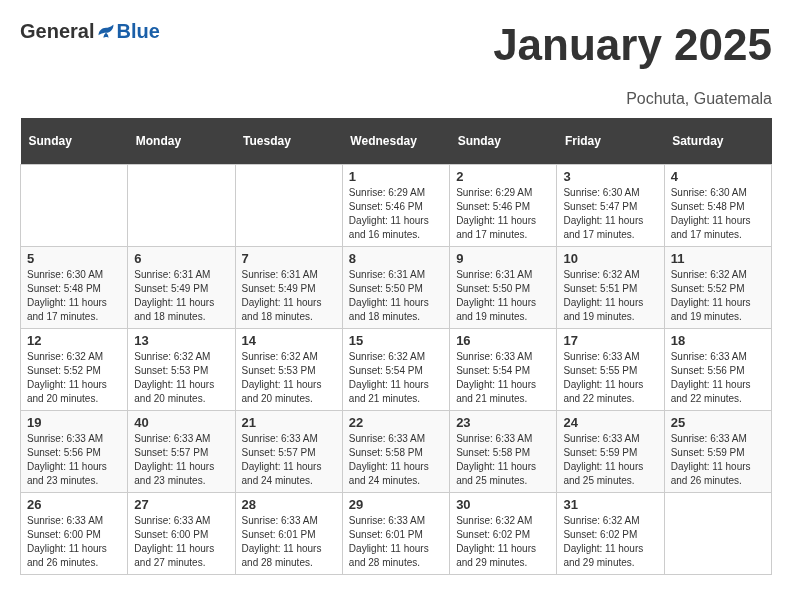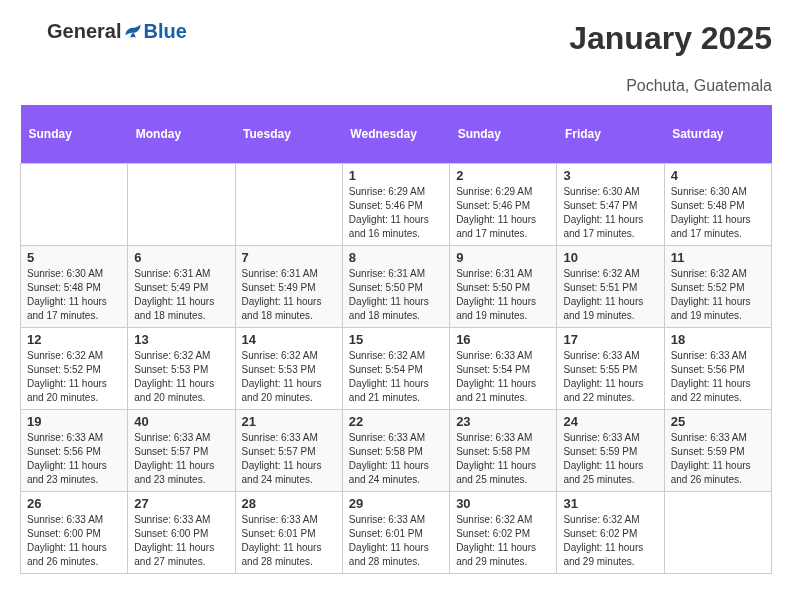--- a/index.html
+++ b/index.html
@@ -22,55 +22,54 @@
       align-items: flex-start;
     }
     .logo-text {
       display: flex;
       align-items: center;
     }
     .logo-general {
       font-size: 20px;
       font-weight: bold;
       color: #333;
-      margin-left: 27px;
     }
     .logo-blue {
       font-size: 20px;
       font-weight: bold;
       color: #1a5fa8;
     }
     .logo-bird {
       width: 20px;
       height: 20px;
       margin-left: 2px;
     }
     .title-section {
       text-align: right;
     }
     .calendar-title {
-      font-size: 32px;
+      font-size: 44px;
       font-weight: bold;
       color: #333;
     }
     .calendar-subtitle {
       font-size: 16px;
       color: #555;
       margin-top: 20px;
     }
     .calendar-table {
       width: 100%;
       border-collapse: collapse;
       font-size: 11px;
     }
     .calendar-table th {
-      background-color: #8b5cf6;
+      background-color: #404040;
       color: white;
       text-align: left;
-      padding: 22px 8px;
+      padding: 16px 8px;
       font-size: 12px;
     }
     .calendar-table td {
       border: 1px solid #ccc;
       vertical-align: top;
       padding: 4px 6px;
       width: calc(100% / 7);
       height: 80px;
     }
     .day-number {

